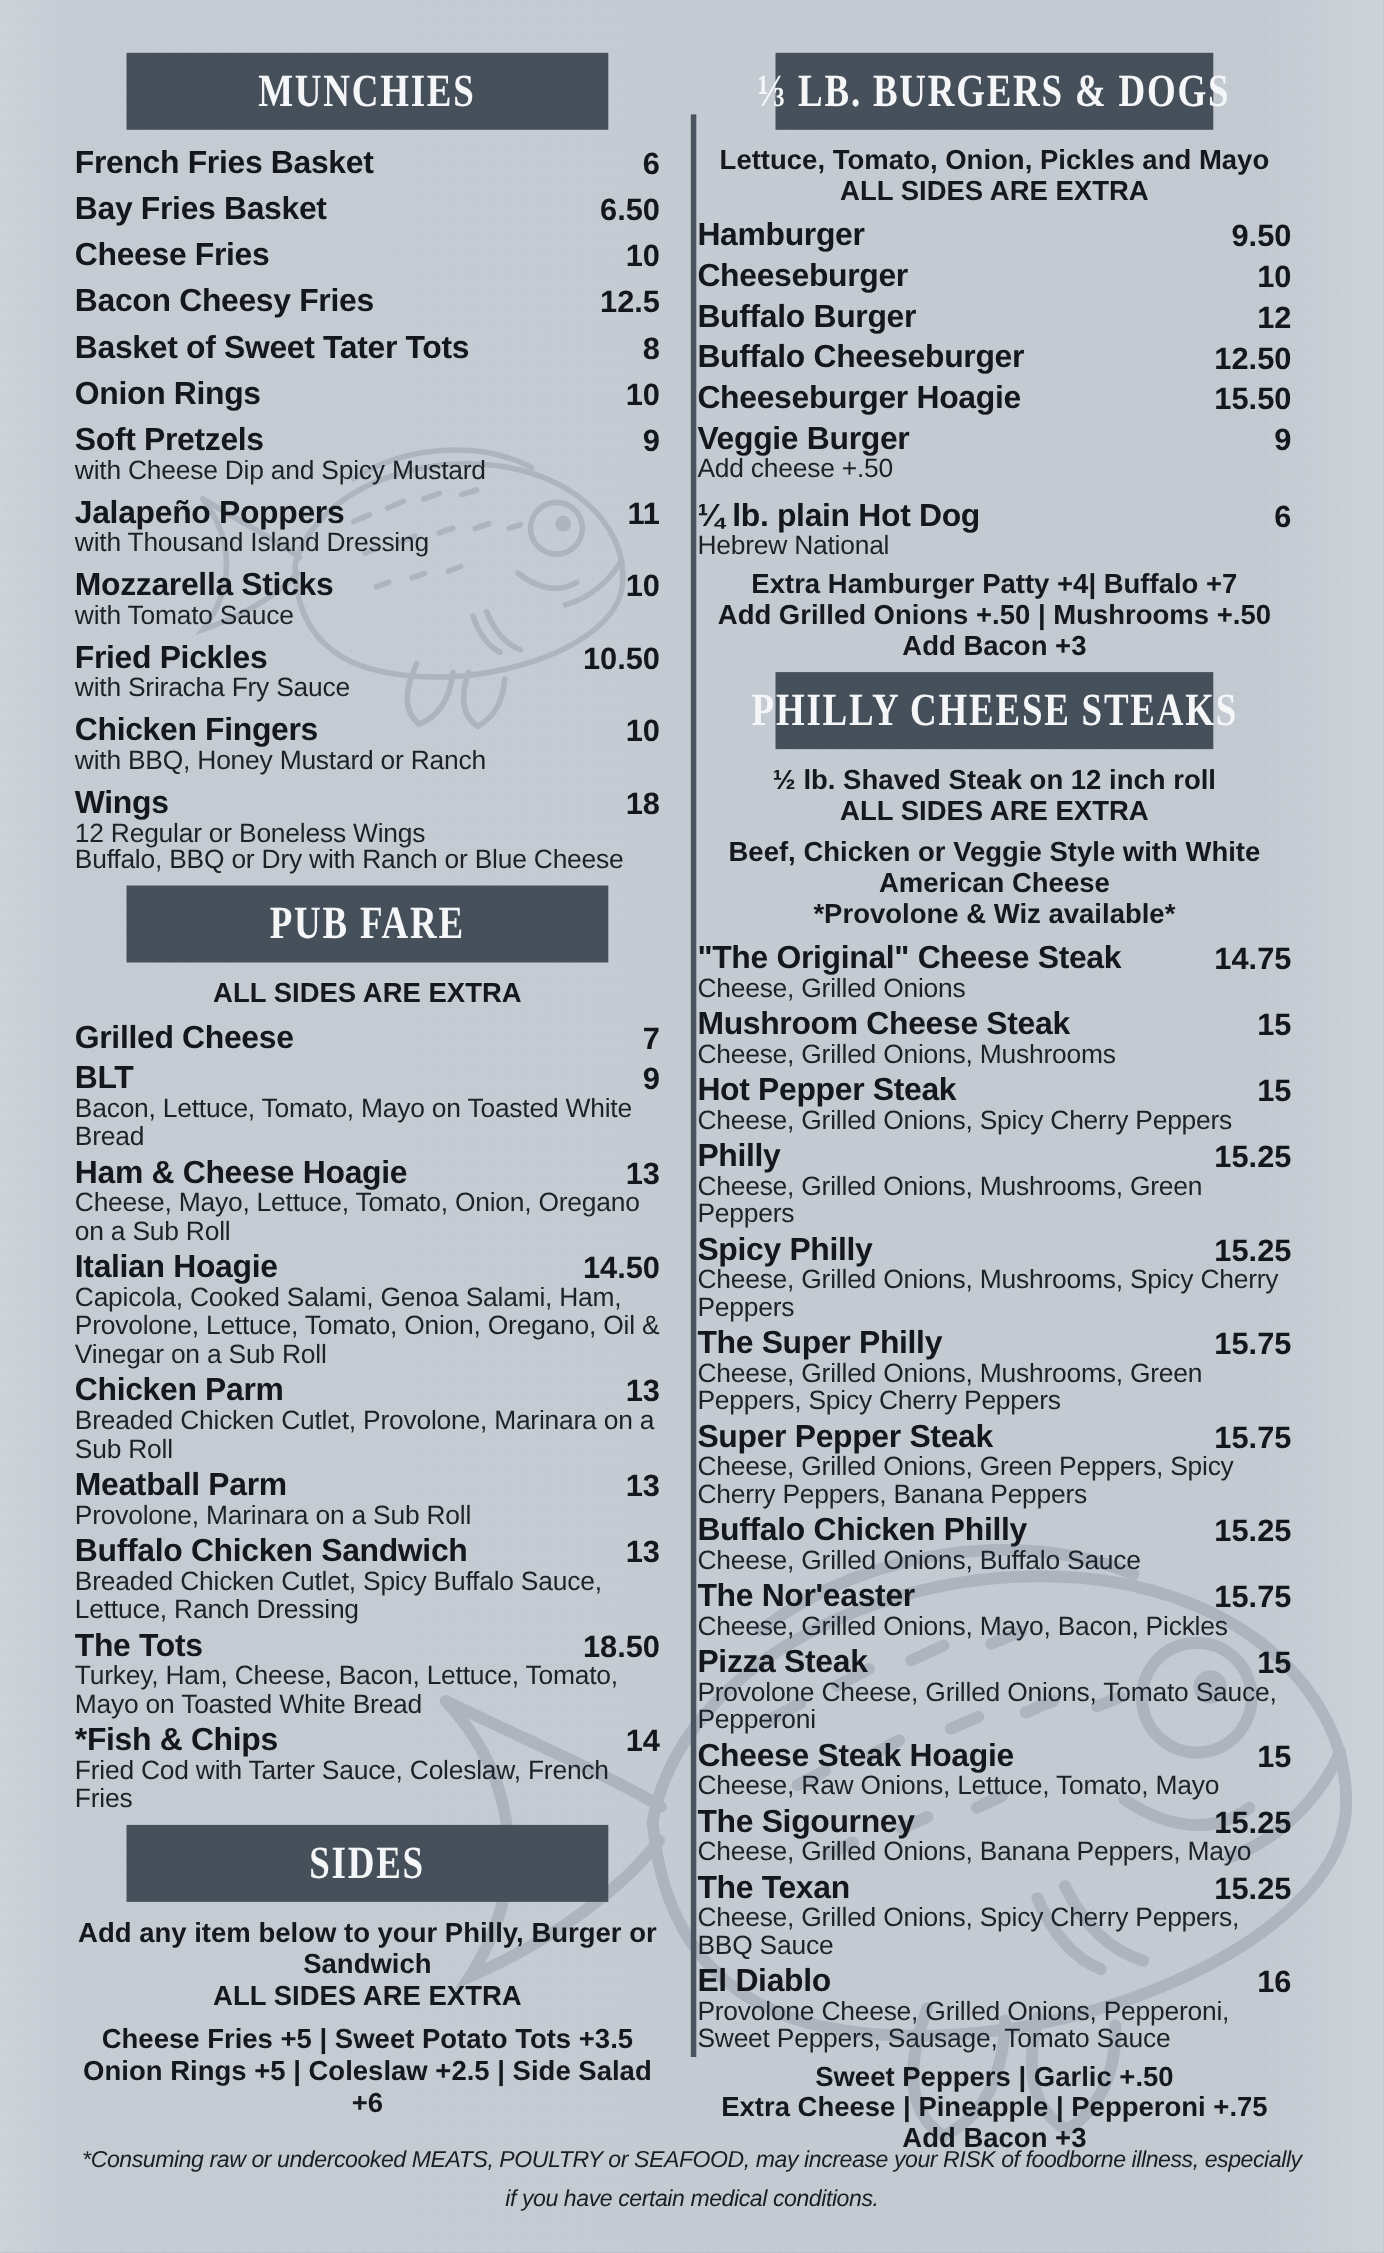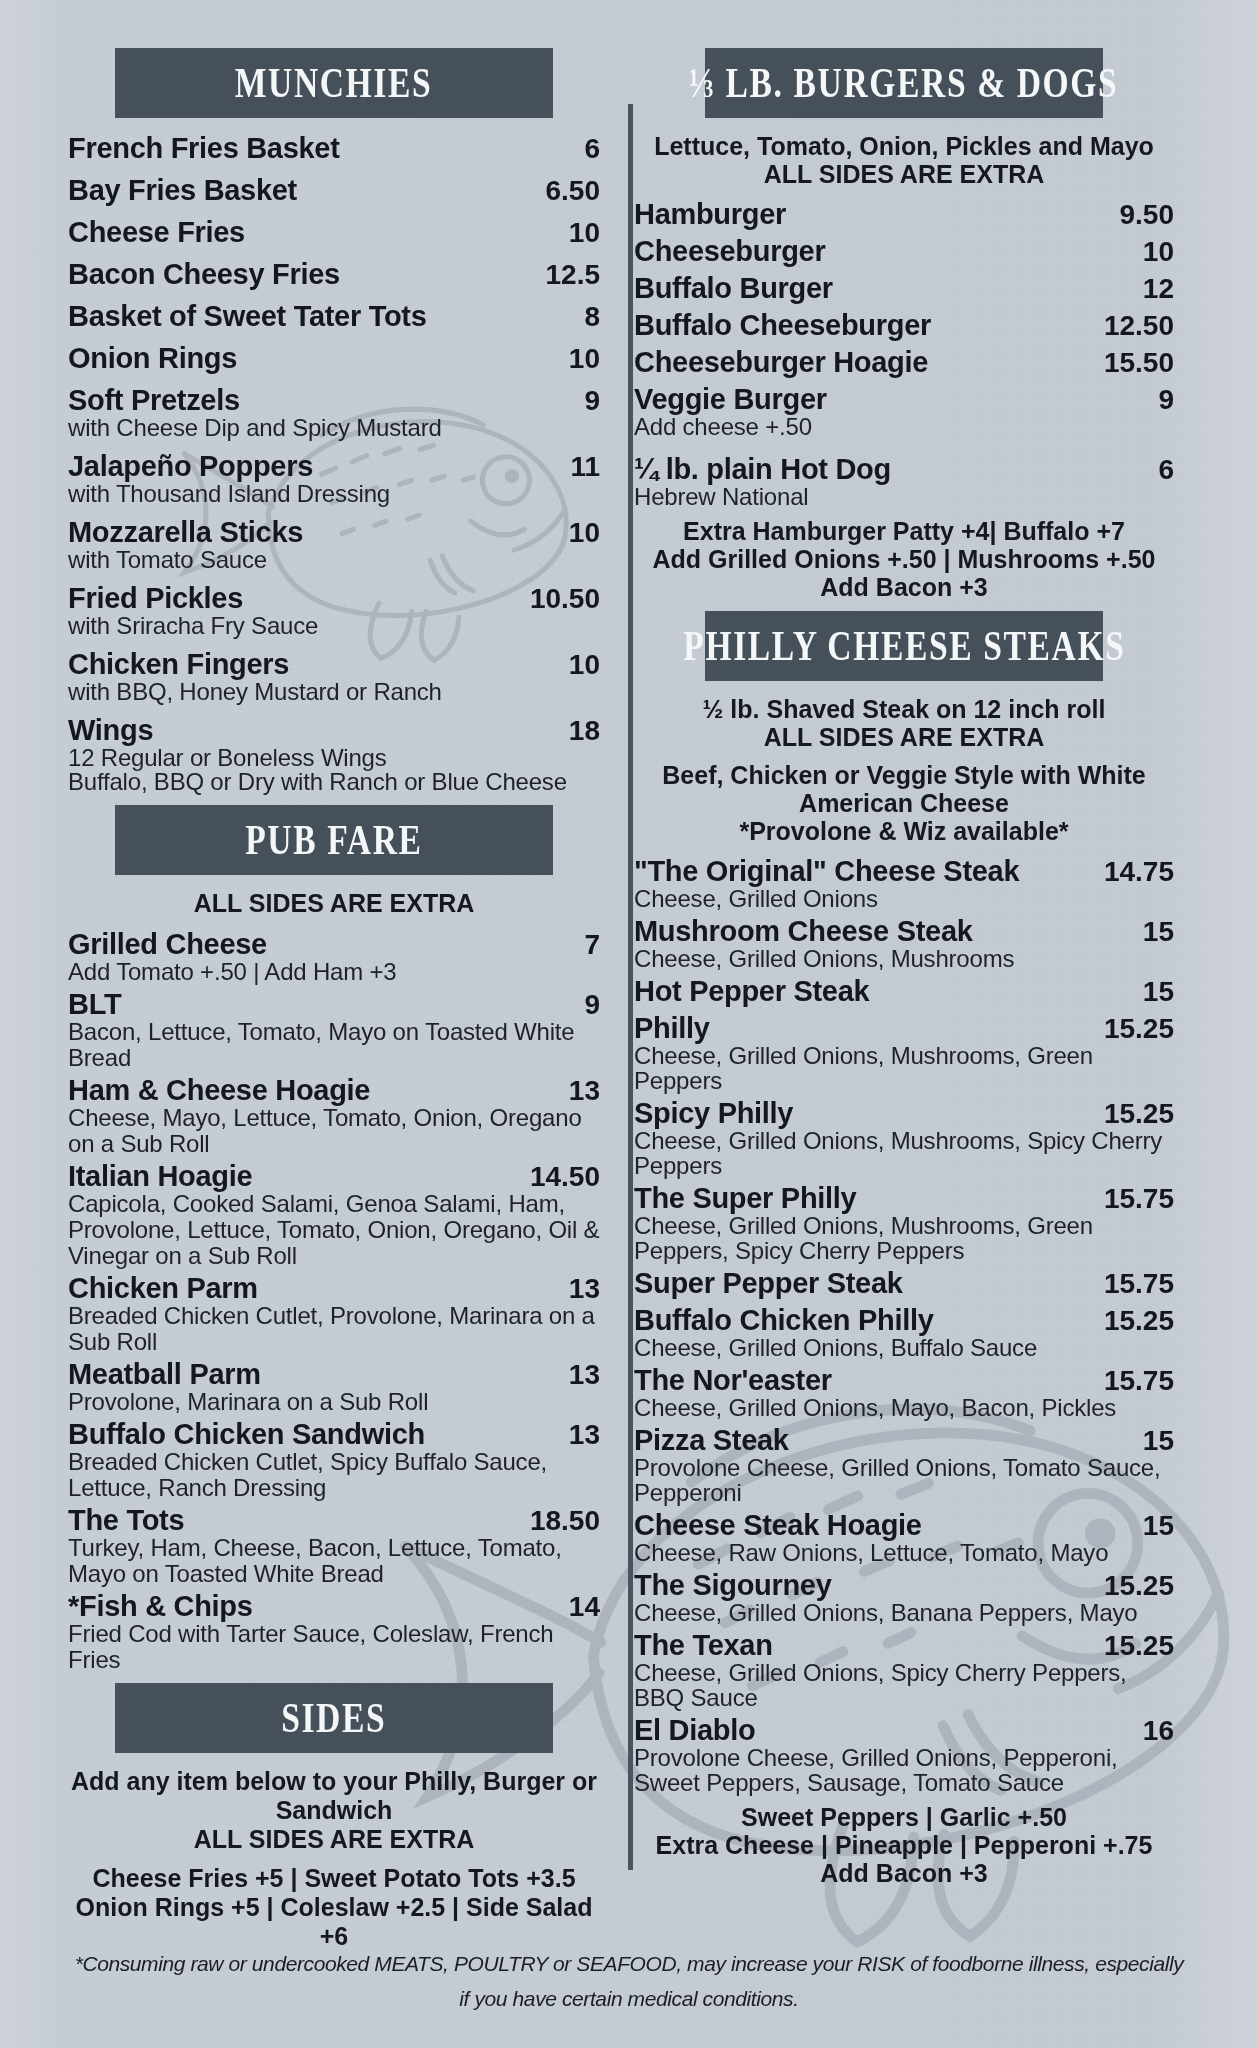--- a/index.html
+++ b/index.html
@@ -173,21 +173,20 @@
           <span class="bar-text">PUB FARE</span>
         </div>
         <div class="note-group">
           <div class="note">ALL SIDES ARE EXTRA</div>
         </div>
         <div class="item">
           <div class="item-row">
             <span class="item-name">Grilled Cheese</span>
             <span class="item-price">7</span>
           </div>
-          <div class="item-desc">Add Tomato +.50 | Add Ham +3</div>
         </div>
         <div class="item">
           <div class="item-row">
             <span class="item-name">BLT</span>
             <span class="item-price">9</span>
           </div>
           <div class="item-desc">Bacon, Lettuce, Tomato, Mayo on Toasted White Bread</div>
         </div>
         <div class="item">
           <div class="item-row">
@@ -336,20 +335,21 @@
             <span class="item-name">Mushroom Cheese Steak</span>
             <span class="item-price">15</span>
           </div>
           <div class="item-desc">Cheese, Grilled Onions, Mushrooms</div>
         </div>
         <div class="item">
           <div class="item-row">
             <span class="item-name">Hot Pepper Steak</span>
             <span class="item-price">15</span>
           </div>
+          <div class="item-desc">Cheese, Grilled Onions, Spicy Cherry Peppers</div>
         </div>
         <div class="item">
           <div class="item-row">
             <span class="item-name">Philly</span>
             <span class="item-price">15.25</span>
           </div>
           <div class="item-desc">Cheese, Grilled Onions, Mushrooms, Green Peppers</div>
         </div>
         <div class="item">
           <div class="item-row">
@@ -363,20 +363,21 @@
             <span class="item-name">The Super Philly</span>
             <span class="item-price">15.75</span>
           </div>
           <div class="item-desc">Cheese, Grilled Onions, Mushrooms, Green Peppers, Spicy Cherry Peppers</div>
         </div>
         <div class="item">
           <div class="item-row">
             <span class="item-name">Super Pepper Steak</span>
             <span class="item-price">15.75</span>
           </div>
+          <div class="item-desc">Cheese, Grilled Onions, Green Peppers, Spicy Cherry Peppers, Banana Peppers</div>
         </div>
         <div class="item">
           <div class="item-row">
             <span class="item-name">Buffalo Chicken Philly</span>
             <span class="item-price">15.25</span>
           </div>
           <div class="item-desc">Cheese, Grilled Onions, Buffalo Sauce</div>
         </div>
         <div class="item">
           <div class="item-row">

